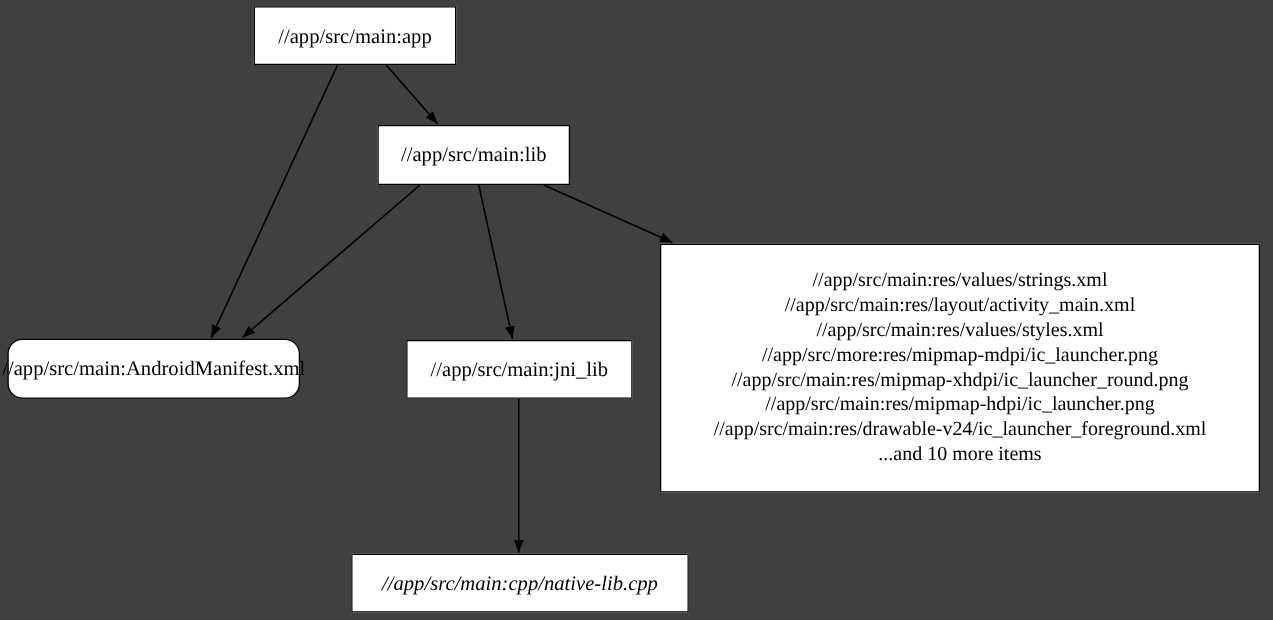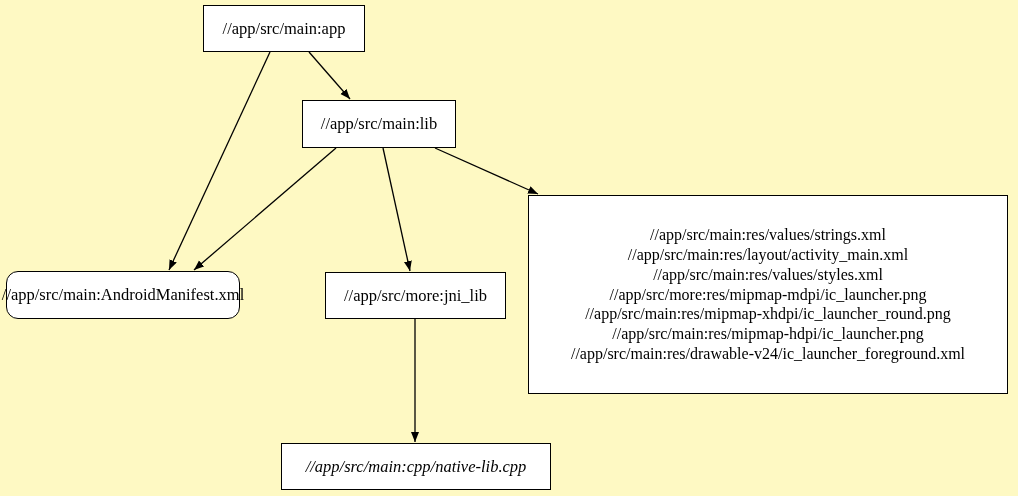--- a/index.html
+++ b/index.html
@@ -4,21 +4,21 @@
 <style>
   html, body {
     margin: 0;
     padding: 0;
     background: #ffffff;
   }
   .canvas {
     position: relative;
     width: 1018px;
     height: 496px;
-    background: #fef9c3;
+    background: #404040;
     font-family: "Liberation Serif", "DejaVu Serif", serif;
     color: #000000;
     overflow: hidden;
   }
   #edge-layer {
     position: absolute;
     left: 0;
     top: 0;
     width: 1018px;
     height: 496px;
@@ -81,30 +81,31 @@
 
   <div class="node node-lib">
     <span>//app/src/main:lib</span>
   </div>
 
   <div class="node node-manifest">
     <span>//app/src/main:AndroidManifest.xml</span>
   </div>
 
   <div class="node node-jni-lib">
-    <span>//app/src/more:jni_lib</span>
+    <span>//app/src/main:jni_lib</span>
   </div>
 
   <div class="node node-res-group">
     <div class="res-line">//app/src/main:res/values/strings.xml</div>
     <div class="res-line">//app/src/main:res/layout/activity_main.xml</div>
     <div class="res-line">//app/src/main:res/values/styles.xml</div>
     <div class="res-line">//app/src/more:res/mipmap-mdpi/ic_launcher.png</div>
     <div class="res-line">//app/src/main:res/mipmap-xhdpi/ic_launcher_round.png</div>
     <div class="res-line">//app/src/main:res/mipmap-hdpi/ic_launcher.png</div>
     <div class="res-line">//app/src/main:res/drawable-v24/ic_launcher_foreground.xml</div>
+    <div class="res-line">...and 10 more items</div>
   </div>
 
   <div class="node node-cpp">
     <span>//app/src/main:cpp/native-lib.cpp</span>
   </div>
 
 </div>
 
 </body></html>

